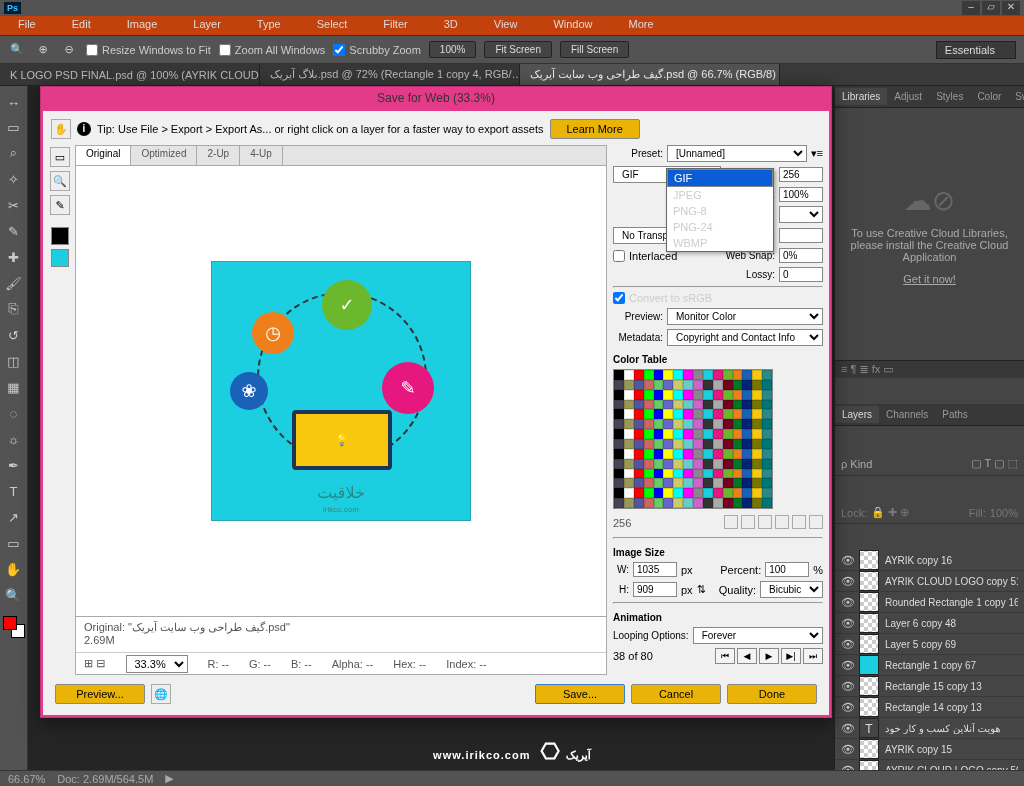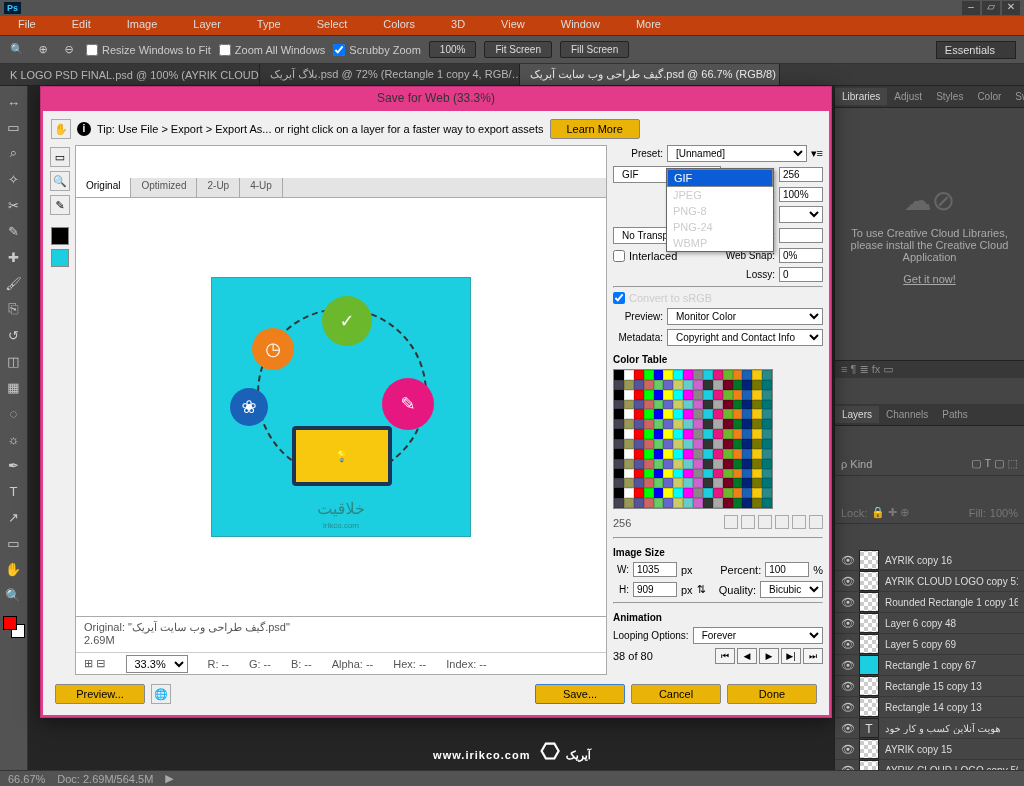--- a/index.html
+++ b/index.html
@@ -49,21 +49,21 @@
 .tip-row { display: flex; align-items: center; gap: 6px; background: #f0f0f0; padding: 2px; }
 .tip-icon { width: 14px; height: 14px; border-radius: 50%; background: #000; color: #fff; text-align: center; line-height: 14px; font-size: 10px; font-weight: bold; }
 .btn-std { background: #eab308; border: 1px solid #888; padding: 3px 16px; cursor: pointer; font-size: 11px; border-radius: 2px; }
 .dlg-main { flex: 1; display: flex; gap: 6px; }
 .preview-col { display: flex; gap: 4px; flex: 1; }
 .preview-tools { width: 22px; display: flex; flex-direction: column; gap: 4px; align-items: center; padding-top: 2px; }
 .pt-btn { width: 20px; height: 20px; border: 1px solid #aaa; background: #eee; display: flex; align-items: center; justify-content: center; cursor: pointer; font-size: 11px; }
 .pt-swatch { width: 18px; height: 18px; background: #000; border: 1px solid #888; margin-top: 8px; }
 .pt-swatch2 { width: 18px; height: 18px; background: #1ccfe0; border: 1px solid #888; }
 .preview-main { flex: 1; display: flex; flex-direction: column; border: 1px solid #aaa; background: #fff; }
-.preview-tabs { height: 20px; background: #e4e4e4; display: flex; border-bottom: 1px solid #aaa; margin-top: 32px; }
+.preview-tabs { height: 20px; background: #e4e4e4; display: flex; border-bottom: 1px solid #aaa; }
 .pvt { padding: 2px 10px; border-right: 1px solid #aaa; cursor: pointer; font-size: 10px; color: #555; }
 .pvt.active { background: #fff; color: #000; }
 .canvas-wrap { flex: 1; background: #fff; display: flex; align-items: center; justify-content: center; position: relative; }
 .canvas-img { width: 260px; height: 260px; background: #1ccfe0; position: relative; border: 1px solid #2ba5b0; }
 .info-bar { height: 36px; border-top: 1px solid #aaa; padding: 4px 8px; font-size: 10px; color: #555; }
 .zoom-bar { height: 22px; display: flex; align-items: center; gap: 20px; padding: 2px 8px; border-top: 1px solid #ccc; font-size: 10px; color: #555; }
 .zoom-sel { border: 1px solid #888; padding: 1px 4px; background: #fff; }
 
 .settings-col { width: 210px; display: flex; flex-direction: column; gap: 4px; font-size: 11px; }
 .field-row { display: flex; align-items: center; gap: 4px; }
@@ -110,21 +110,21 @@
   </div>
 </div>
 
 <div class="menubar">
   <span>File</span>
   <span>Edit</span>
   <span>Image</span>
   <span>Layer</span>
   <span>Type</span>
   <span>Select</span>
-  <span>Colors</span>
+  <span>Filter</span>
   <span>3D</span>
   <span>View</span>
   <span>Window</span>
   <span>More</span>
 </div>
 
 <div class="toolbar">
   <span class="tool-icon">🔍</span>
   <span class="tool-icon">⊕</span>
   <span class="tool-icon">⊖</span>

